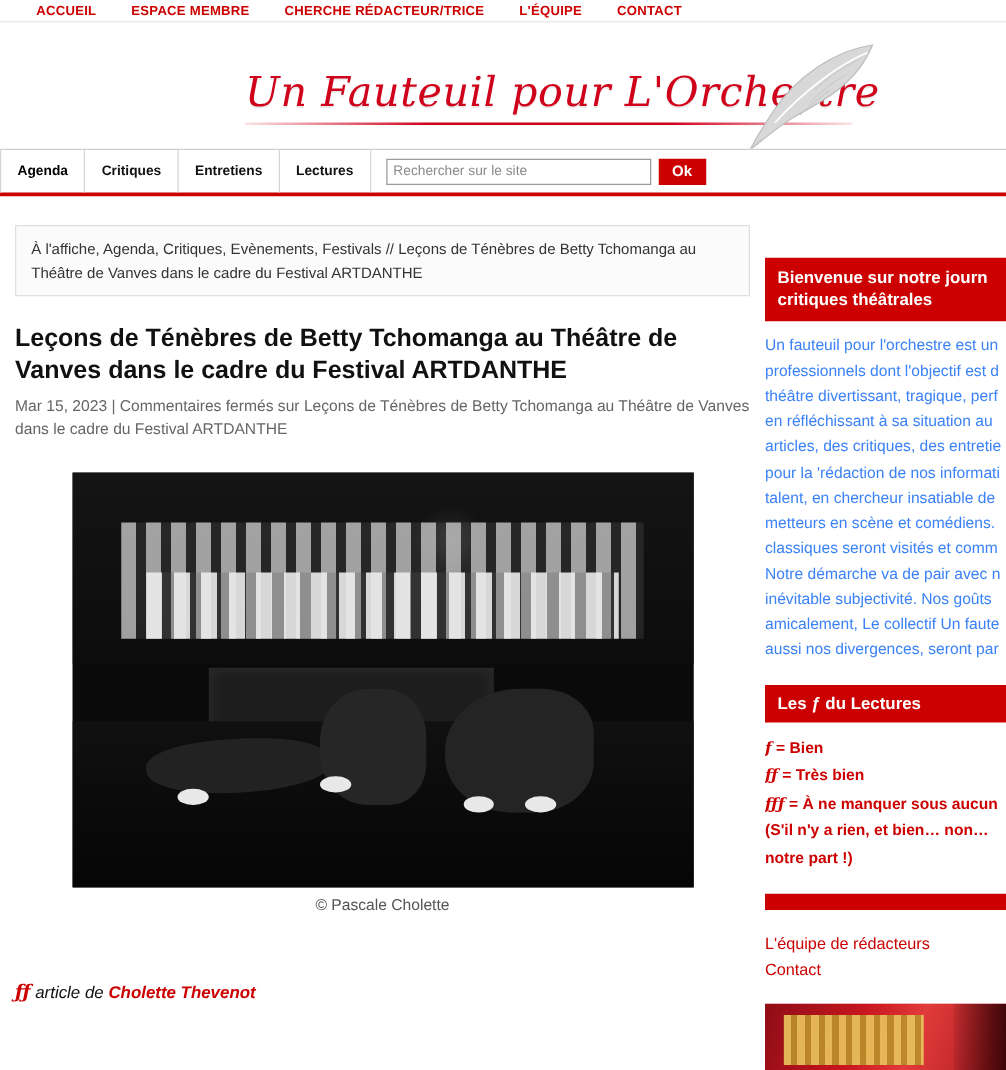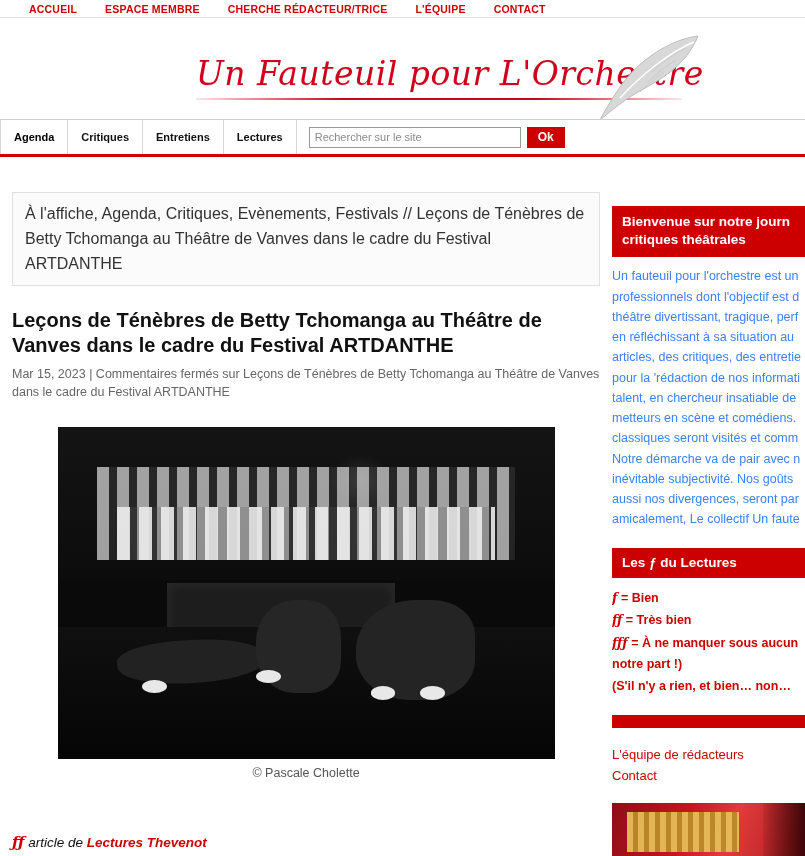--- a/index.html
+++ b/index.html
@@ -134,25 +134,25 @@
   }
   .sidebar {
     width: 193px;
     padding-right: 0;
   }
 
   
   .breadcrumb {
     border: 1px solid #e0e0e0;
     background: #fbfbfb;
-    font-size: 16px;
+    font-size: 12px;
     color: #333;
     line-height: 1.55;
     padding: 9px 12px;
-    margin: 16px 0 22px 0;
+    margin: 4px 0 22px 0;
   }
 
   
   h1.article-title {
     font-size: 20px;
     line-height: 1.22;
     margin: 0 0 8px 0;
     color: #111;
     font-weight: bold;
   }
@@ -394,21 +394,21 @@
         <div class="hand h2"></div>
         <div class="hand h3"></div>
         <div class="hand h4"></div>
       </div>
       <div class="credit">© Pascale Cholette</div>
     </div>
 
     <div class="byline">
       <span class="ff">ƒƒ</span>
       <span class="lead">article de</span>
-      <a href="#" class="author">Lectures Thevenot</a>
+      <a href="#" class="author">Cholette Thevenot</a>
     </div>
   </div>
 
   <div class="sidebar clip-right">
 
     <div class="widget">
       <div class="widget-head">
         <div>Bienvenue sur notre journ</div>
         <div>critiques théâtrales</div>
       </div>
@@ -417,42 +417,42 @@
         <p>professionnels dont l'objectif est d</p>
         <p>théâtre divertissant, tragique, perf</p>
         <p>en réfléchissant à sa situation au</p>
         <p>articles, des critiques, des entretie</p>
         <p>pour la  'rédaction de nos informati</p>
         <p>talent, en chercheur insatiable de</p>
         <p>metteurs en scène et comédiens.</p>
         <p>classiques seront visités et comm</p>
         <p>Notre démarche va de pair avec n</p>
         <p>inévitable subjectivité. Nos goûts</p>
+        <p>amicalement, Le collectif Un faute</p>
         <p>aussi nos divergences, seront par</p>
-        <p>amicalement, Le collectif Un faute</p>
       </div>
     </div>
 
     <div class="widget">
       <div class="widget-head small">Les ƒ du Lectures</div>
       <div class="f-legend">
         <div>
           <span class="fsym">ƒ</span>
           <span class="bold">= Bien</span>
         </div>
         <div>
           <span class="fsym">ƒƒ</span>
           <span class="bold">= Très bien</span>
         </div>
         <div>
           <span class="fsym">ƒƒƒ</span>
           <span class="bold">= À ne manquer sous aucun</span>
         </div>
+        <div class="bold">(S'il n'y a rien, et bien… non…</div>
         <div class="bold">notre part !)</div>
-        <div class="bold">(S'il n'y a rien, et bien… non…</div>
       </div>
     </div>
 
     <div class="red-bar"></div>
 
     <div class="side-links">
       <a href="#">L'équipe de rédacteurs</a>
       <a href="#">Contact</a>
     </div>
 

